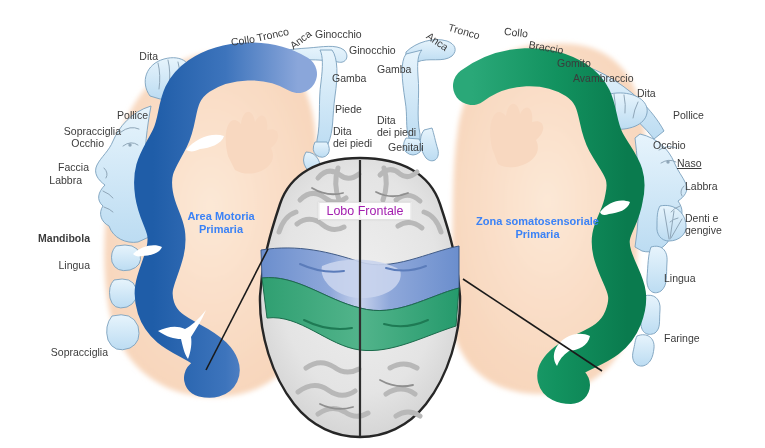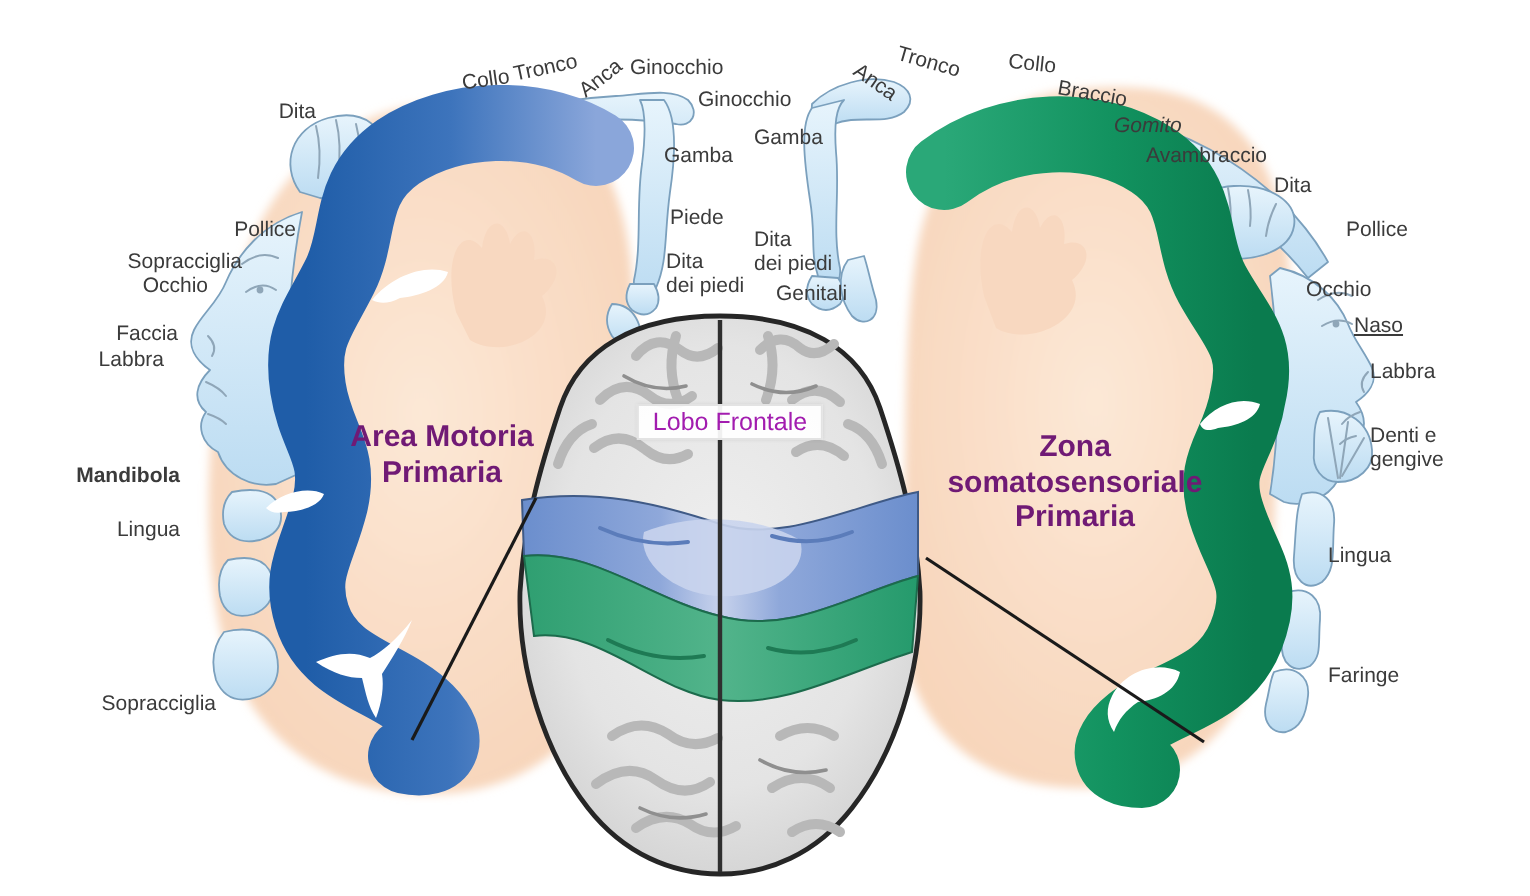--- a/index.html
+++ b/index.html
@@ -1,21 +1,21 @@
 <!DOCTYPE html>
 <html><head>
 <meta charset="utf-8">
 <style>
   html,body{margin:0;padding:0;background:#fff;}
   #stage{position:relative;width:765px;height:448px;background:#fff;overflow:hidden;
          font-family:"Liberation Sans",sans-serif;}
   #art{position:absolute;left:0;top:0;}
   .lbl{position:absolute;font-size:10.5px;color:#3b3b3b;line-height:1.12;white-space:pre-line;}
   .rot{transform-origin:center center;}
-  .title{position:absolute;font-size:15px;font-weight:bold;color:#701a75;text-align:center;
+  .title{position:absolute;font-size:11px;font-weight:bold;color:#3b82f6;text-align:center;
          line-height:1.18;white-space:pre-line;}
   .lobe{position:absolute;font-size:12.5px;color:#a21caf;background:rgba(255,255,255,.93);
         border:1px solid #e3e3e3;padding:1px 7px;transform:translate(-50%,-50%);
         white-space:nowrap;box-shadow:0 0 2px rgba(0,0,0,.08);}
 </style>
 </head>
 <body>
 
 <div id="stage">
 
@@ -236,21 +236,21 @@
   <div class="lbl" style="left:377px;top:64px;">Gamba</div>
   <div class="lbl" style="left:377px;top:115px;">Dita
 dei piedi</div>
   <div class="lbl" style="left:388px;top:142px;">Genitali</div>
 
   <div class="lbl rot" style="left:437px;top:42px;transform:translate(-50%,-50%) rotate(35deg);">Anca</div>
   <div class="lbl rot" style="left:464px;top:32px;transform:translate(-50%,-50%) rotate(16deg);">Tronco</div>
   <div class="lbl rot" style="left:516px;top:33px;transform:translate(-50%,-50%) rotate(6deg);">Collo</div>
   <div class="lbl rot" style="left:546px;top:48px;transform:translate(-50%,-50%) rotate(10deg);">Braccio</div>
 
-  <div class="lbl" style="left:557px;top:58px;font-style:italic;">Gomito</div>
+  <div class="lbl" style="left:557px;top:58px;">Gomito</div>
   <div class="lbl" style="left:573px;top:73px;">Avambraccio</div>
   <div class="lbl" style="left:637px;top:88px;">Dita</div>
   <div class="lbl" style="left:673px;top:110px;">Pollice</div>
   <div class="lbl" style="left:653px;top:140px;">Occhio</div>
   <div class="lbl" style="left:677px;top:158px;text-decoration:underline;">Naso</div>
   <div class="lbl" style="left:685px;top:181px;">Labbra</div>
   <div class="lbl" style="left:685px;top:213px;">Denti e
 gengive</div>
   <div class="lbl" style="left:664px;top:273px;">Lingua</div>
   <div class="lbl" style="left:664px;top:333px;">Faringe</div>

